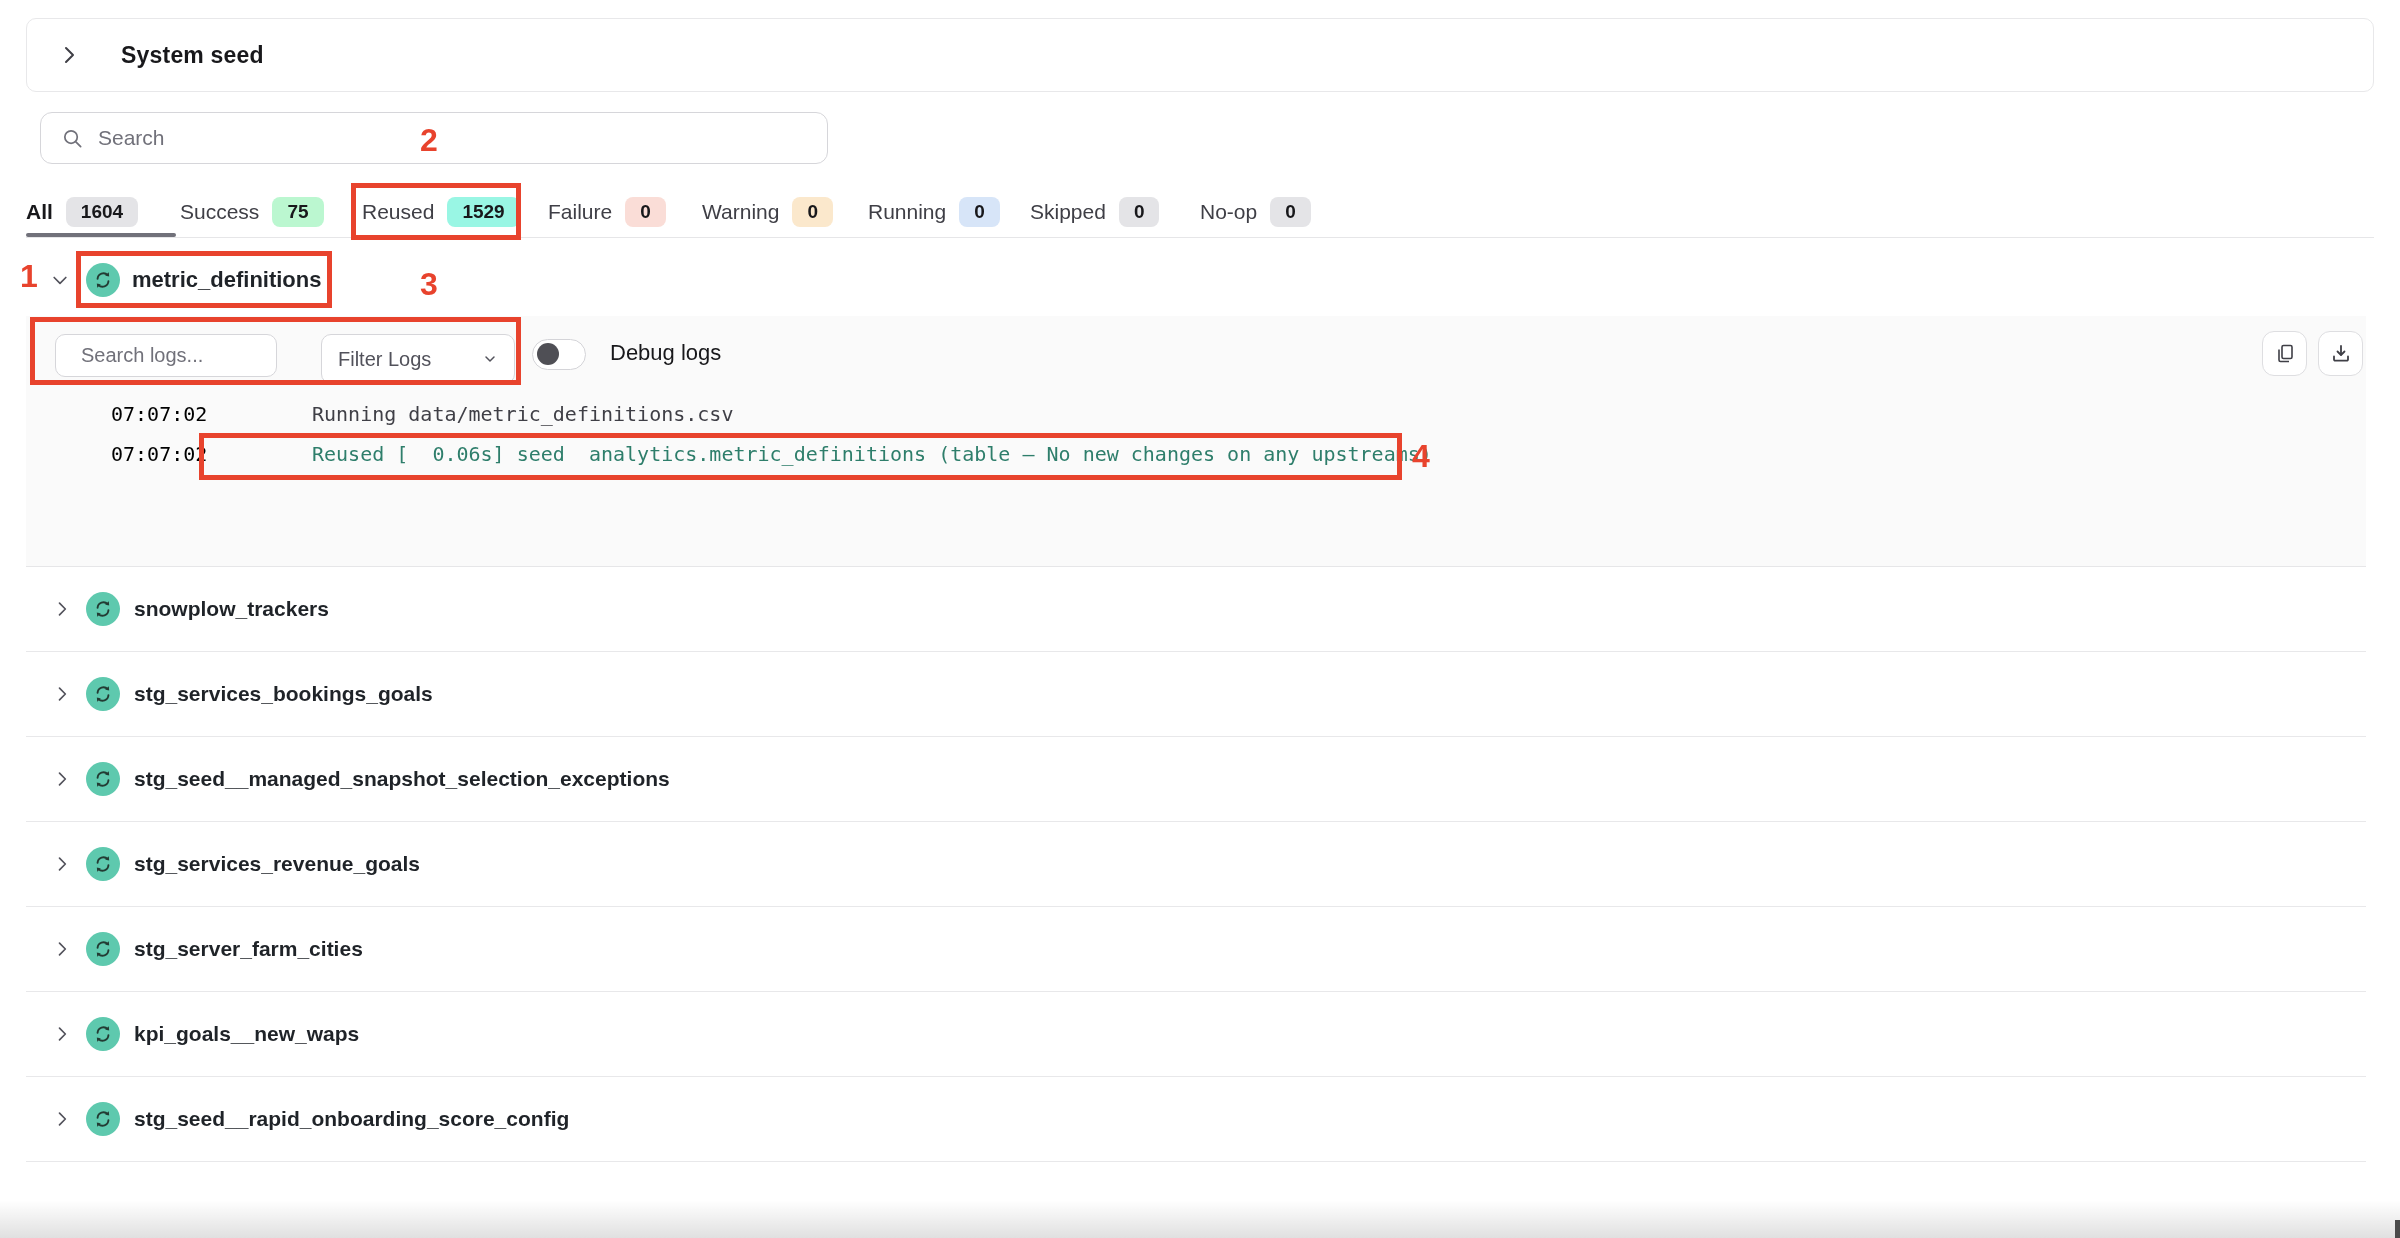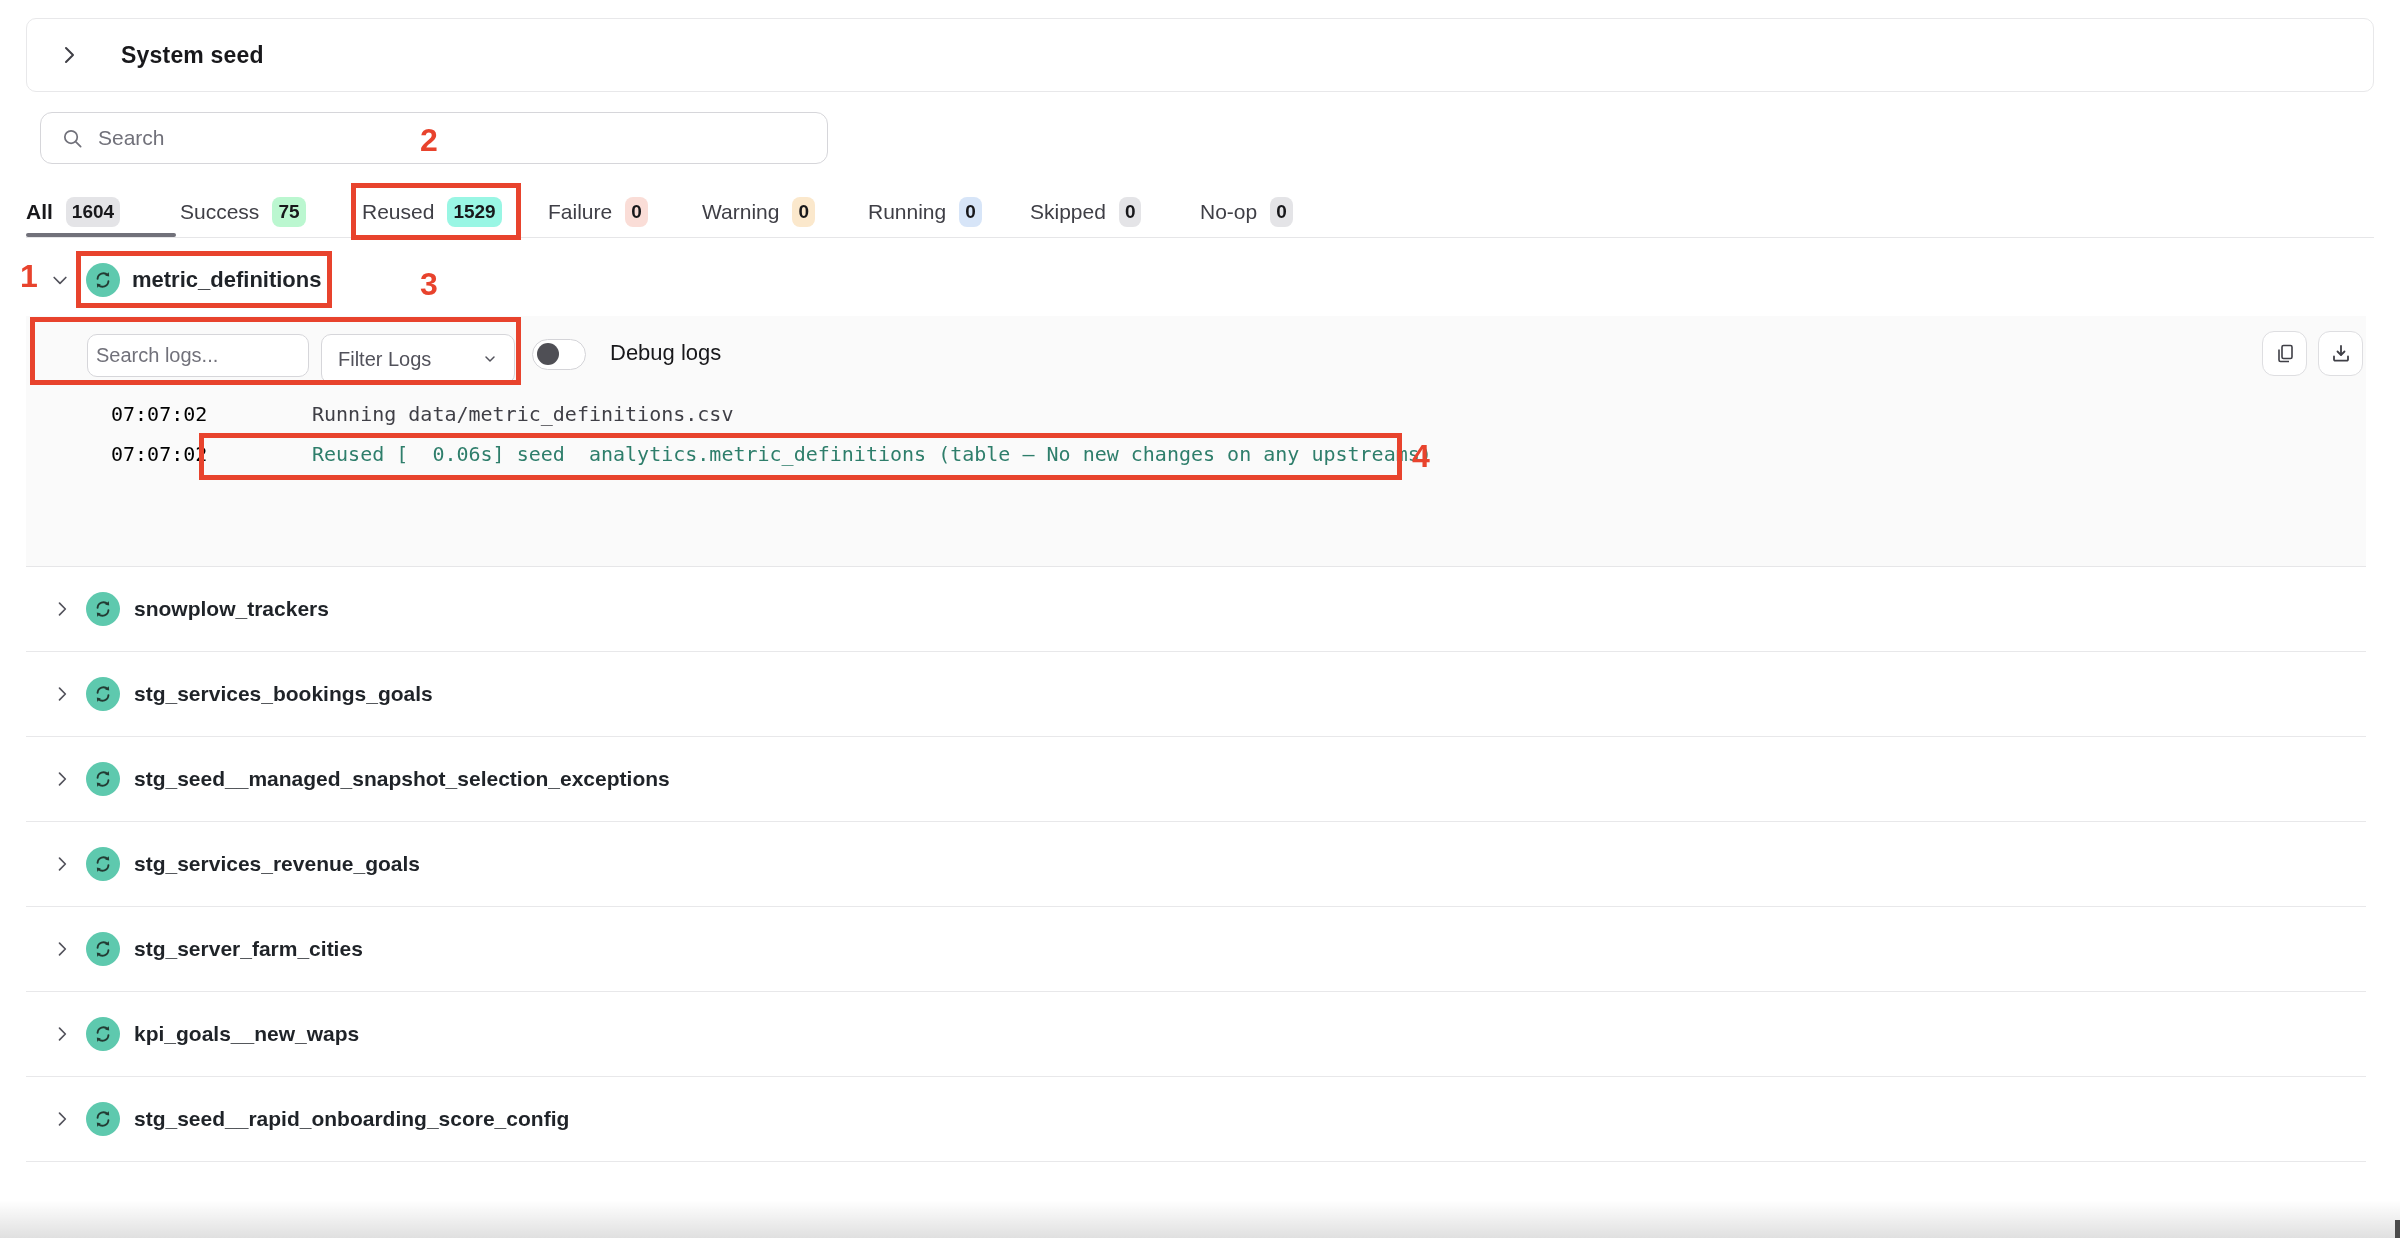--- a/index.html
+++ b/index.html
@@ -45,21 +45,21 @@
   .tab:nth-of-type(1){left:0;}   .tab:nth-of-type(2){left:154px;}
   .tab:nth-of-type(3){left:336px;} .tab:nth-of-type(4){left:522px;}
   .tab:nth-of-type(5){left:676px;} .tab:nth-of-type(6){left:842px;}
   .tab:nth-of-type(7){left:1004px;} .tab:nth-of-type(8){left:1174px;}
   .tab.active { color:#18181B; font-weight:600; }
   .tab.active::after {
     content:""; position:absolute; left:0; bottom:0; width:150px; height:4px;
     background:#71717A; border-radius:3px;
   }
   .count-badge {
-    display:inline-block; padding:4px 6px; border-radius:8px;
+    display:inline-block; padding:4px 15px; border-radius:8px;
     font-size:19px; font-weight:600; color:#18181B;
   }
   .badge-gray   { background:var(--badge_gray,#E4E4E7); }
   .badge-green  { background:var(--badge_green,#BBF7D0); }
   .badge-teal   { background:var(--badge_teal,#99F6E4); }
   .badge-red    { background:var(--badge_red,#FADDD7); }
   .badge-orange { background:var(--badge_orange,#FBE8CC); }
   .badge-blue   { background:var(--badge_blue,#D7E5F8); }
 
   
@@ -78,21 +78,21 @@
   }
 
   
   .debug-panel {
     position:absolute; left:26px; top:316px; width:2340px; height:251px;
     background:#FAFAFA; border-bottom:1px solid #E6E6E8;
   }
   .log-search {
     position:absolute; left:29px; top:18px; width:222px; height:43px;
     border:1px solid #D6D6DA; border-radius:10px; background:#fff;
-    font-size:20px; padding:0 8px; outline:none; font-family:inherit; color:#18181B;margin-left:32px;
+    font-size:20px; padding:0 25px; outline:none; font-family:inherit; color:#18181B;
   }
   .log-search::placeholder { color:#71717A; }
   .filter-select {
     position:absolute; left:295px; top:18px; width:194px; height:50px;
     border:1px solid #D6D6DA; border-radius:10px; background:#fff;
     display:flex; align-items:center; justify-content:space-between;
     padding:0 16px; font-size:20px; color:#52525B; cursor:pointer;
   }
   .toggle {
     position:absolute; left:506px; top:23px; width:54px; height:31px;

